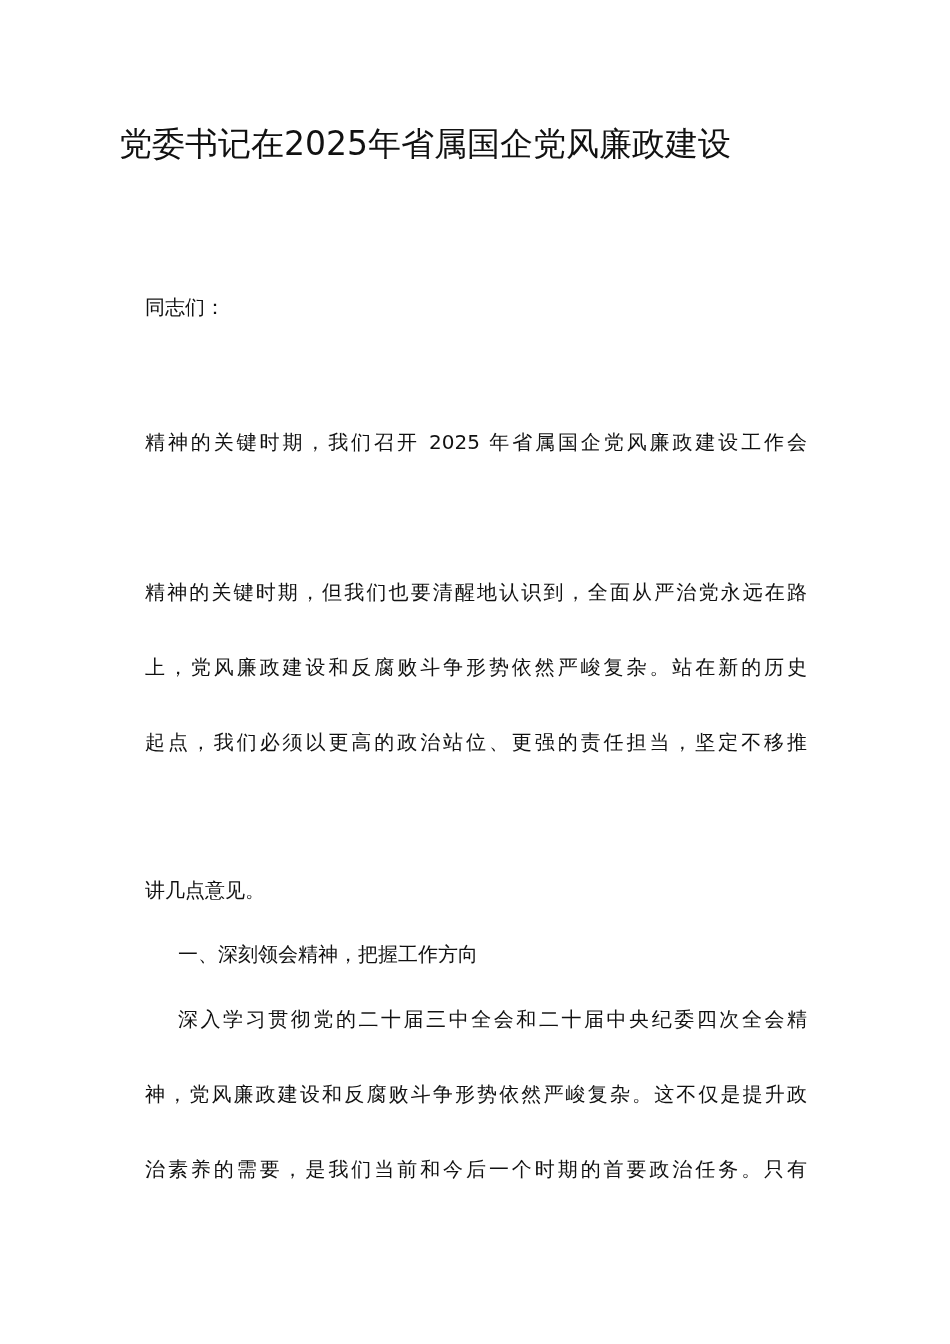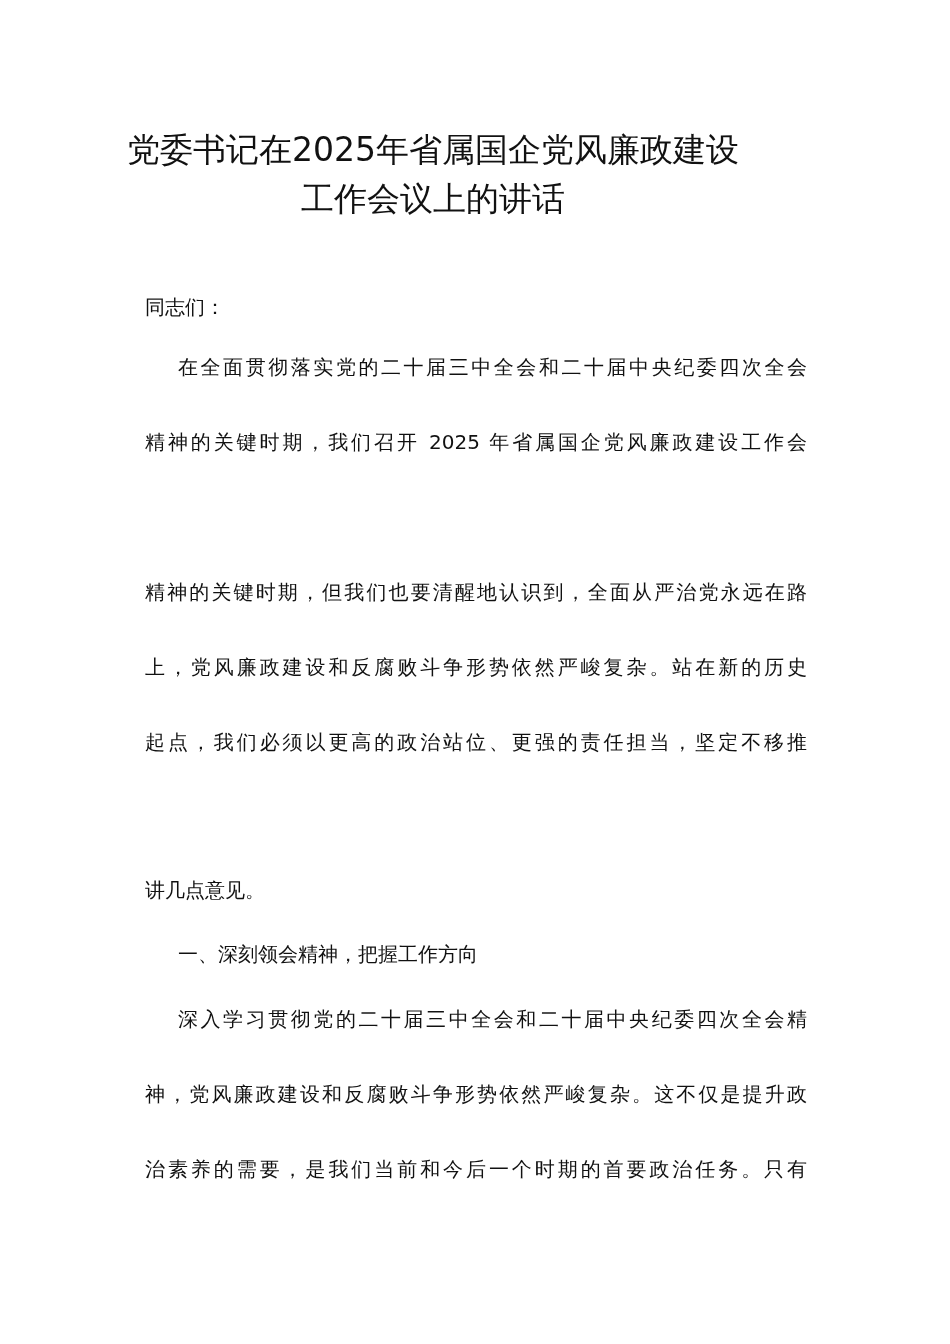--- a/index.html
+++ b/index.html
@@ -17,29 +17,28 @@
     }
     .page {
       position: absolute;
       left: 0; top: 0;
       width: 950px;
       height: 1344px;
       background: #ffffff;
     }
     .title-line {
       position: absolute;
-      left: 8px;
+      left: 0;
       width: 850px;
       text-align: center;
       font-size: 33px;
       line-height: 40px;
       color: #111111;
       white-space: nowrap;
       letter-spacing: 0px;
-      margin-top: 6px;
     }
     .line {
       position: absolute;
       left: 145px;
       width: 662px;
       font-size: 20px;
       line-height: 28px;
       white-space: nowrap;
       color: #111111;
       text-align: justify;
@@ -47,25 +46,23 @@
     }
     .line.short { text-align-last: left; }
     .line.indent { left: 178px; width: 629px; }
   </style>
 </head>
 <body>
 
 <div class="page">
 
   <div class="title-line" style="top:124px;">党委书记在2025年省属国企党风廉政建设</div>
-  <div class="title-line" style="top:173px;">工作会议上的讲话</div>
 
   <div class="line short" style="top:293px;">同志们：</div>
 
-  <div class="line indent" style="top:353px;">在全面贯彻落实党的二十届三中全会和二十届中央纪委四次全会</div>
   <div class="line" style="top:428px;">精神的关键时期，我们召开 2025 年省属国企党风廉政建设工作会</div>
   <div class="line" style="top:578px;">精神的关键时期，但我们也要清醒地认识到，全面从严治党永远在路</div>
   <div class="line" style="top:653px;">上，党风廉政建设和反腐败斗争形势依然严峻复杂。站在新的历史</div>
   <div class="line" style="top:728px;">起点，我们必须以更高的政治站位、更强的责任担当，坚定不移推</div>
   <div class="line short" style="top:876px;">讲几点意见。</div>
 
   <div class="line indent short" style="top:940px;">一、深刻领会精神，把握工作方向</div>
 
   <div class="line indent" style="top:1005px;">深入学习贯彻党的二十届三中全会和二十届中央纪委四次全会精</div>
   <div class="line" style="top:1080px;">神，党风廉政建设和反腐败斗争形势依然严峻复杂。这不仅是提升政</div>

